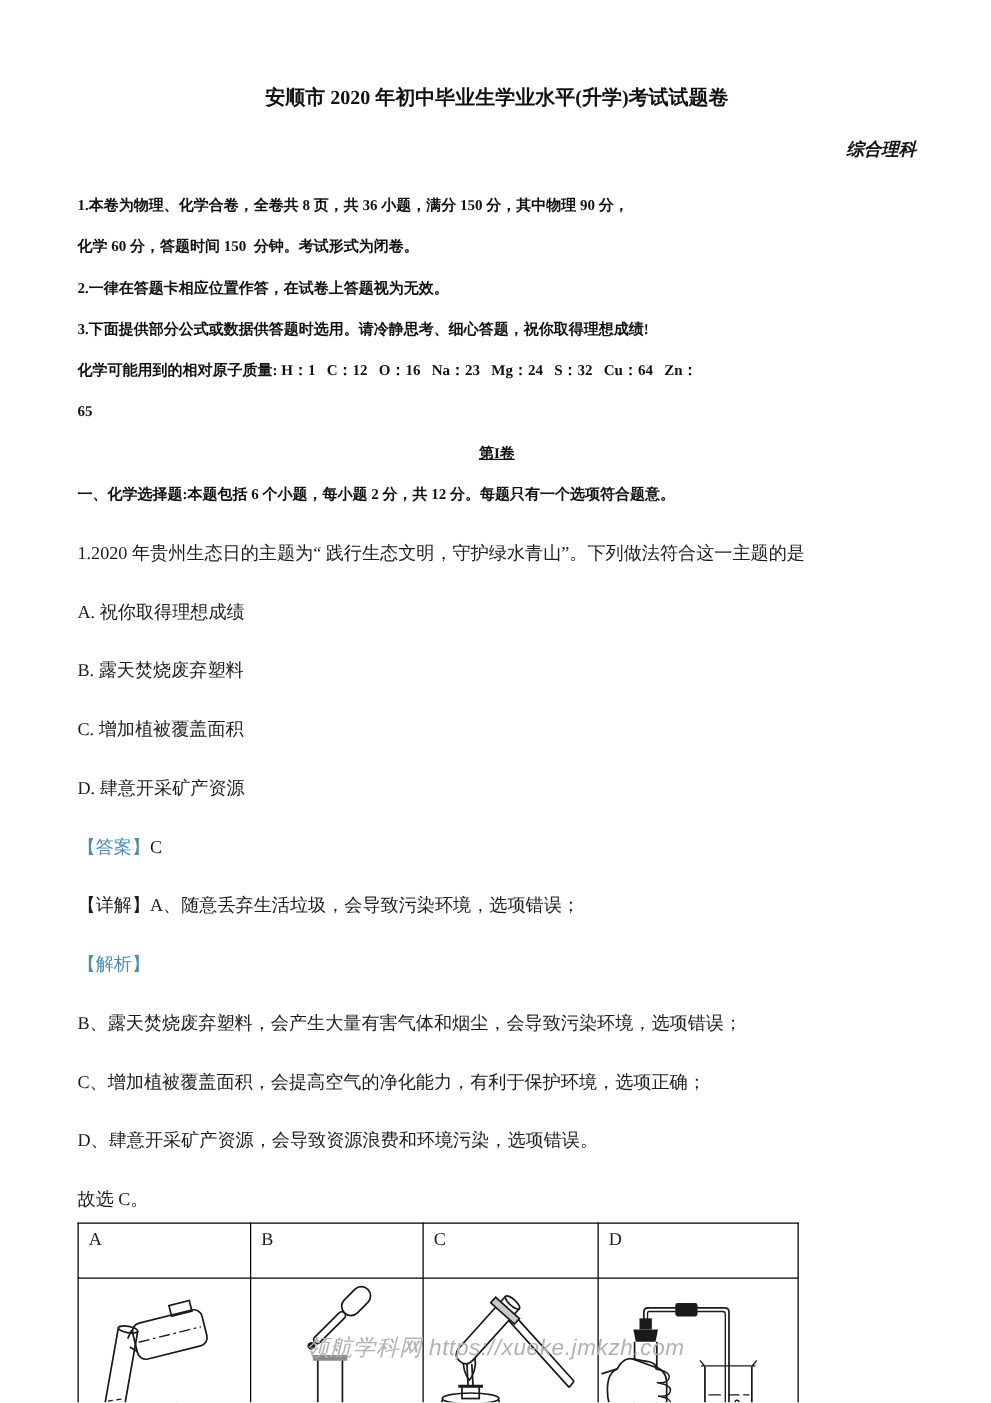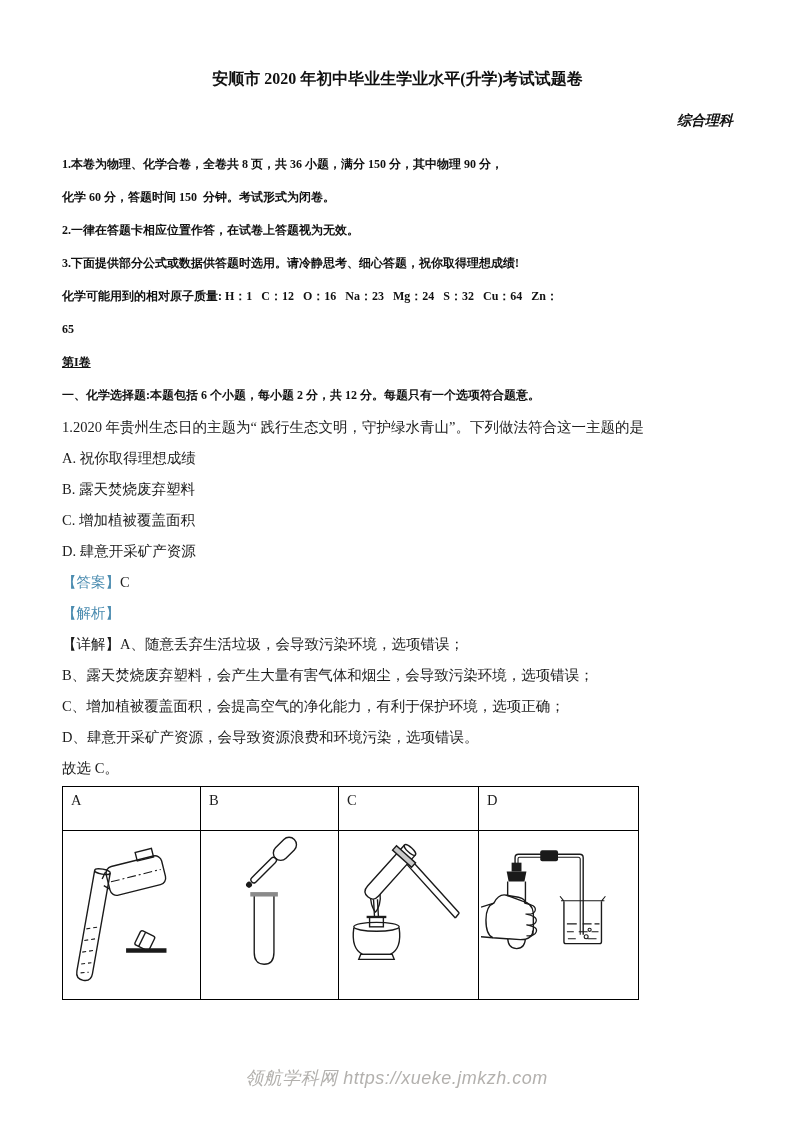--- a/index.html
+++ b/index.html
@@ -21,24 +21,24 @@
   h2.subtitle{
     margin:14px 0 0 0;
     font-size:14px;line-height:26px;
     text-align:right;font-weight:bold;color:#111;font-style:italic;
   }
   .instr{
     font-weight:bold;font-size:12px;color:#111;
     height:33px;line-height:33px;white-space:pre-wrap;
   }
   .instr.first{margin-top:14px;}
-  .instr.center{text-decoration:underline;}
+  .instr.center{text-align:center;text-decoration:underline;}
   .qline{
     font-size:14.5px;height:31px;line-height:31px;
-    white-space:pre-wrap;color:#1c1c1c;
+    white-space:pre-wrap;color:#1c1c1c;margin-top:16px;
   }
   .blue{color:#4b8cb0;}
   table.ops{
     border-collapse:collapse;margin-top:2px;
     table-layout:fixed;
   }
   table.ops td{
     border:1.6px solid #000;
     padding:0;vertical-align:top;
   }
@@ -75,23 +75,23 @@
     <div class="instr center">第I卷</div>
     <div class="instr">一、化学选择题:本题包括 6 个小题，每小题 2 分，共 12 分。每题只有一个选项符合题意。</div>
 
     <div class="qline">1.2020 年贵州生态日的主题为“ 践行生态文明，守护绿水青山”。下列做法符合这一主题的是</div>
     <div class="qline">A. 祝你取得理想成绩</div>
     <div class="qline">B. 露天焚烧废弃塑料</div>
     <div class="qline">C. 增加植被覆盖面积</div>
     <div class="qline">D. 肆意开采矿产资源</div>
 
     <div class="qline"><span class="blue">【答案】</span><span>C</span></div>
+    <div class="qline">【详解】A、随意丢弃生活垃圾，会导致污染环境，选项错误；</div>
+
     <div class="qline"><span class="blue">【解析】</span></div>
-
-    <div class="qline">【详解】A、随意丢弃生活垃圾，会导致污染环境，选项错误；</div>
     <div class="qline">B、露天焚烧废弃塑料，会产生大量有害气体和烟尘，会导致污染环境，选项错误；</div>
     <div class="qline">C、增加植被覆盖面积，会提高空气的净化能力，有利于保护环境，选项正确；</div>
     <div class="qline">D、肆意开采矿产资源，会导致资源浪费和环境污染，选项错误。</div>
     <div class="qline">故选 C。</div>
 
 
     <table class="ops">
       <colgroup>
         <col style="width:138px">
           <col style="width:138px">

